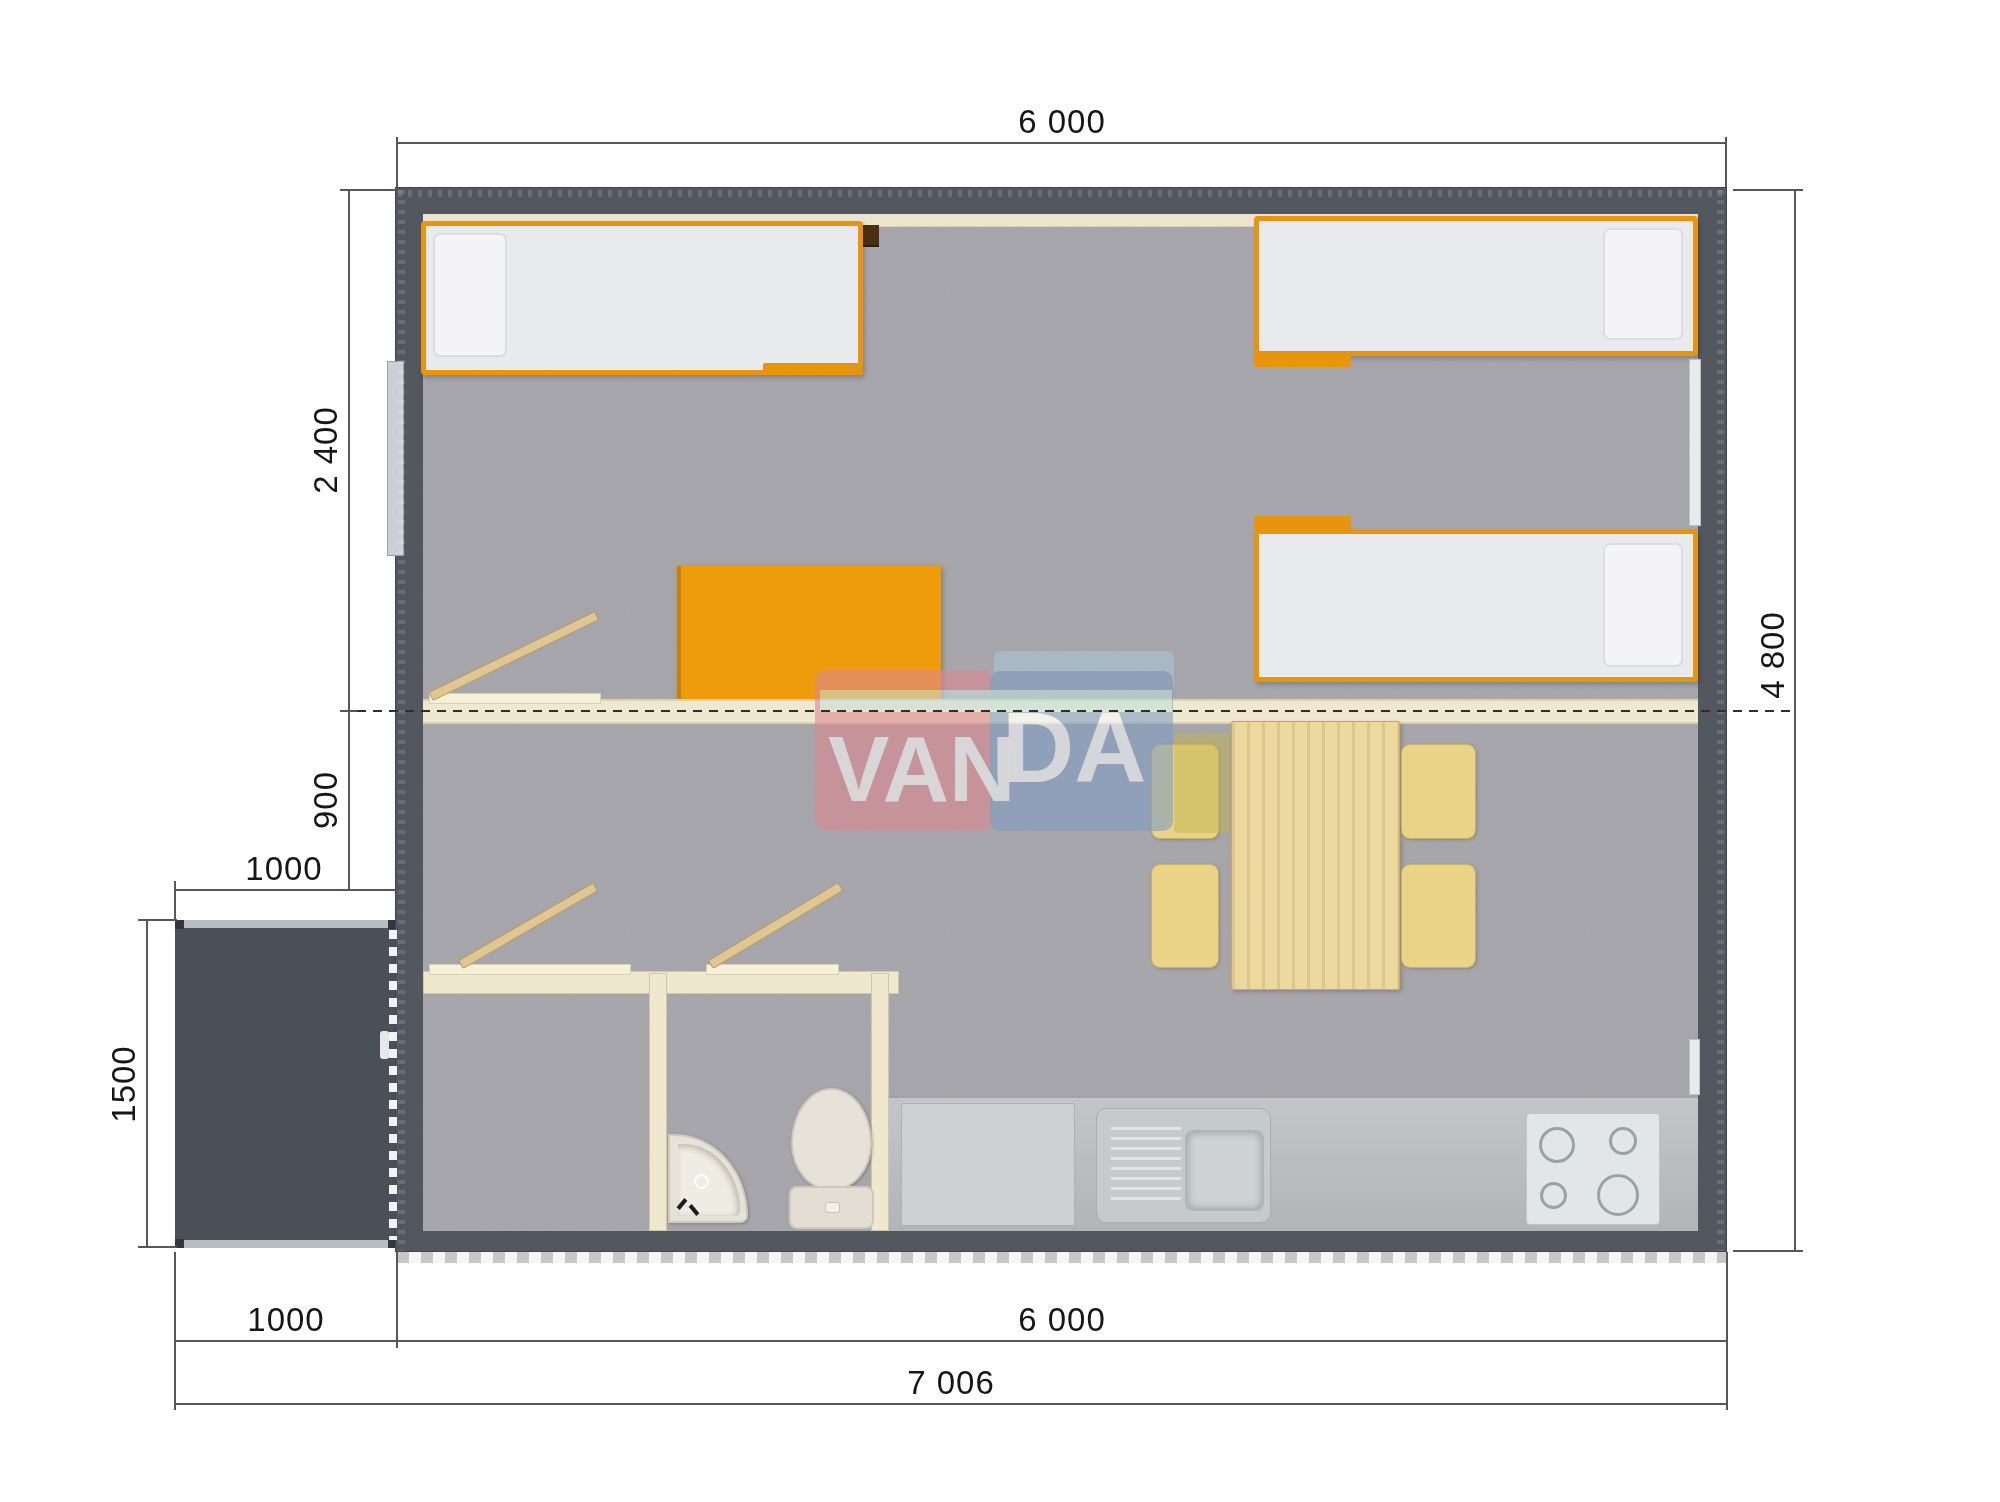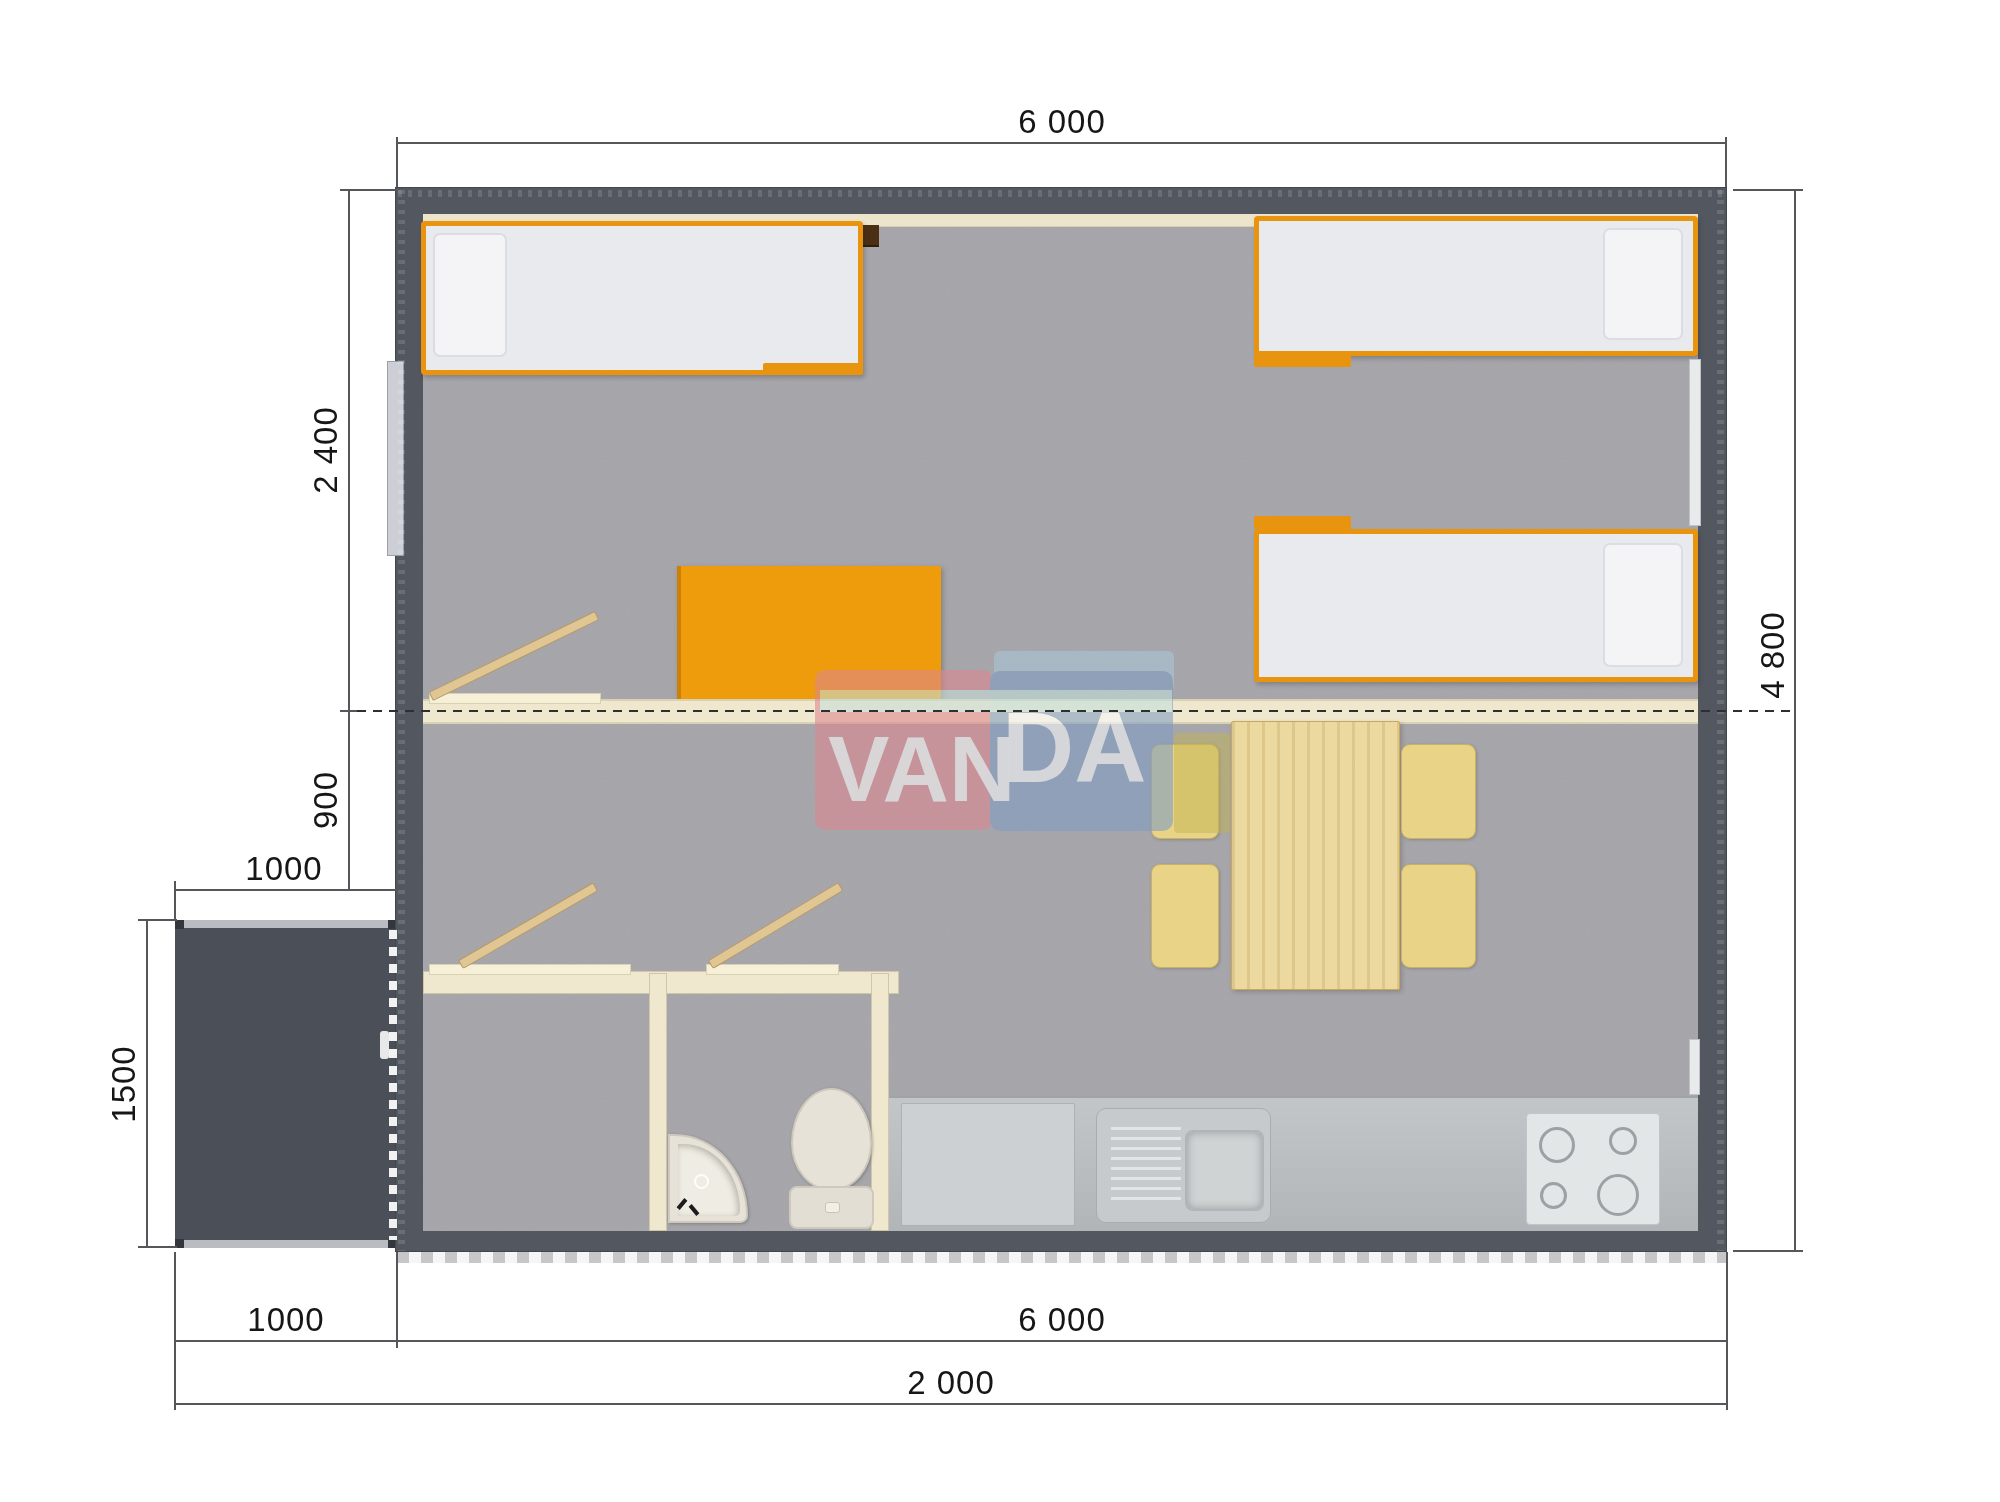--- a/index.html
+++ b/index.html
@@ -225,15 +225,15 @@
   <div class="dim-label rot" style="left:1773px;top:655px;">4 800</div>
 
   <div class="dim-line" style="left:174px;top:1252px;width:2px;height:158px;"></div>
   <div class="dim-line" style="left:396px;top:1252px;width:2px;height:96px;"></div>
   <div class="dim-line" style="left:1726px;top:1252px;width:2px;height:158px;"></div>
   <div class="dim-line" style="left:175px;top:1340px;width:1552px;height:2px;"></div>
   <div class="dim-label" style="left:286px;top:1320px;">1000</div>
   <div class="dim-label" style="left:1062px;top:1320px;">6 000</div>
 
   <div class="dim-line" style="left:175px;top:1403px;width:1552px;height:2px;"></div>
-  <div class="dim-label" style="left:951px;top:1383px;">2 000</div>
+  <div class="dim-label" style="left:951px;top:1383px;">7 006</div>
 
 </div>
 
 </body></html>

